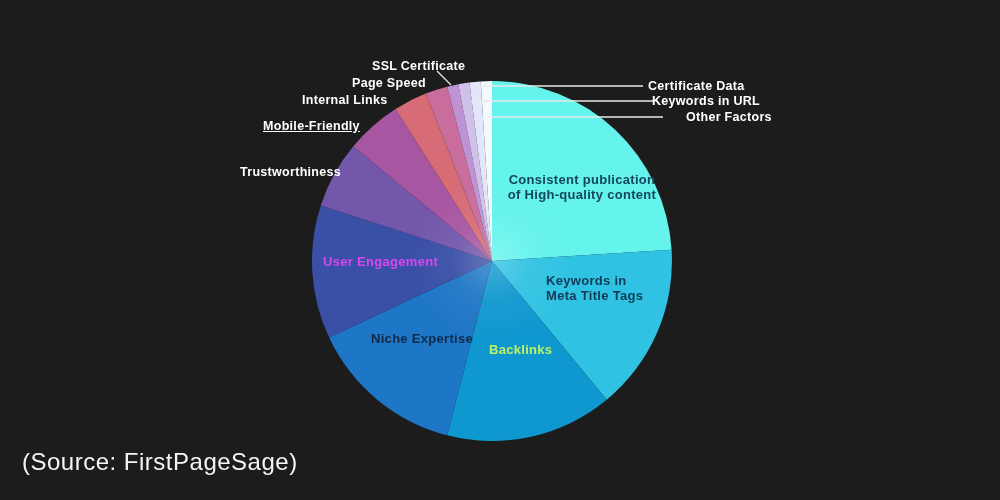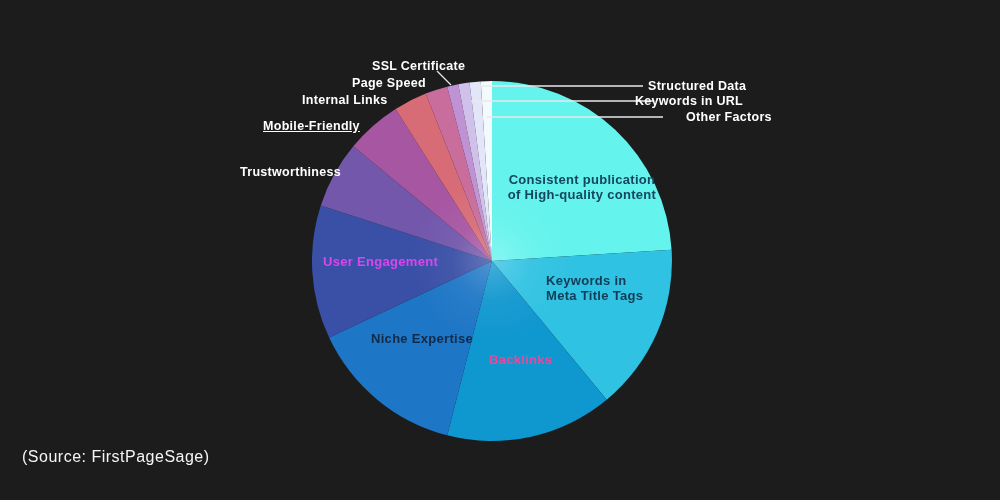--- a/index.html
+++ b/index.html
@@ -22,21 +22,21 @@
   .lbl.inside{
     font-size:13px;
     font-weight:600;
     white-space:normal;
     line-height:14.5px;
   }
   .lbl.wrap-center{text-align:center;}
   .source-note{
     position:absolute;
     left:22px;top:448px;
-    font-size:16px;
+    font-size:24px;
     font-weight:500;
     letter-spacing:.5px;
     color:#f5f5f5;
   }
 </style>
 </head>
 <body>
 
 <div class="canvas" style="background: rgb(28, 28, 28);">
 
@@ -67,28 +67,28 @@
     <g stroke="#e9e9e9" stroke-width="1.3">
       <line x1="437" y1="71" x2="451" y2="85"></line>
       <line x1="474" y1="86" x2="643" y2="86"></line>
       <line x1="471" y1="101" x2="653" y2="101"></line>
       <line x1="487" y1="117" x2="663" y2="117"></line>
     </g>
   </svg>
 
   <div class="lbl inside" style="left:546px;top:274px;width:114px;color:#113c56;">Keywords in Meta Title Tags</div>
   <div class="lbl inside wrap-center" style="left:504px;top:173px;width:156px;color:#15465f;">Consistent publication of High-quality content</div>
-  <div class="lbl inside" style="left:489px;top:353px;color:#ec4899;white-space:nowrap;">Backlinks</div>
+  <div class="lbl inside" style="left:489px;top:343px;color:#bef264;white-space:nowrap;">Backlinks</div>
   <div class="lbl inside" style="left:371px;top:332px;color:#102a48;white-space:nowrap;text-align:center;">Niche Expertise</div>
   <div class="lbl inside" style="left:323px;top:255px;color:#d946ef;white-space:nowrap;">User Engagement</div>
 
   <div class="lbl" style="left:240px;top:165px;">Trustworthiness</div>
   <div class="lbl" style="left:263px;top:119px;text-decoration:underline;">Mobile-Friendly</div>
   <div class="lbl" style="left:302px;top:93px;">Internal Links</div>
   <div class="lbl" style="left:352px;top:76px;">Page Speed</div>
   <div class="lbl" style="left:372px;top:59px;text-align:center;">SSL Certificate</div>
 
-  <div class="lbl" style="left:648px;top:79px;">Structured Data</div>
-  <div class="lbl" style="left:635px;top:94px;">Keywords in URL</div>
+  <div class="lbl" style="left:648px;top:79px;">Certificate Data</div>
+  <div class="lbl" style="left:652px;top:94px;">Keywords in URL</div>
   <div class="lbl" style="left:668px;top:110px;margin-left:18px;">Other Factors</div>
 
   <div class="source-note">(Source: FirstPageSage)</div>
 </div>
 
 </body></html>

